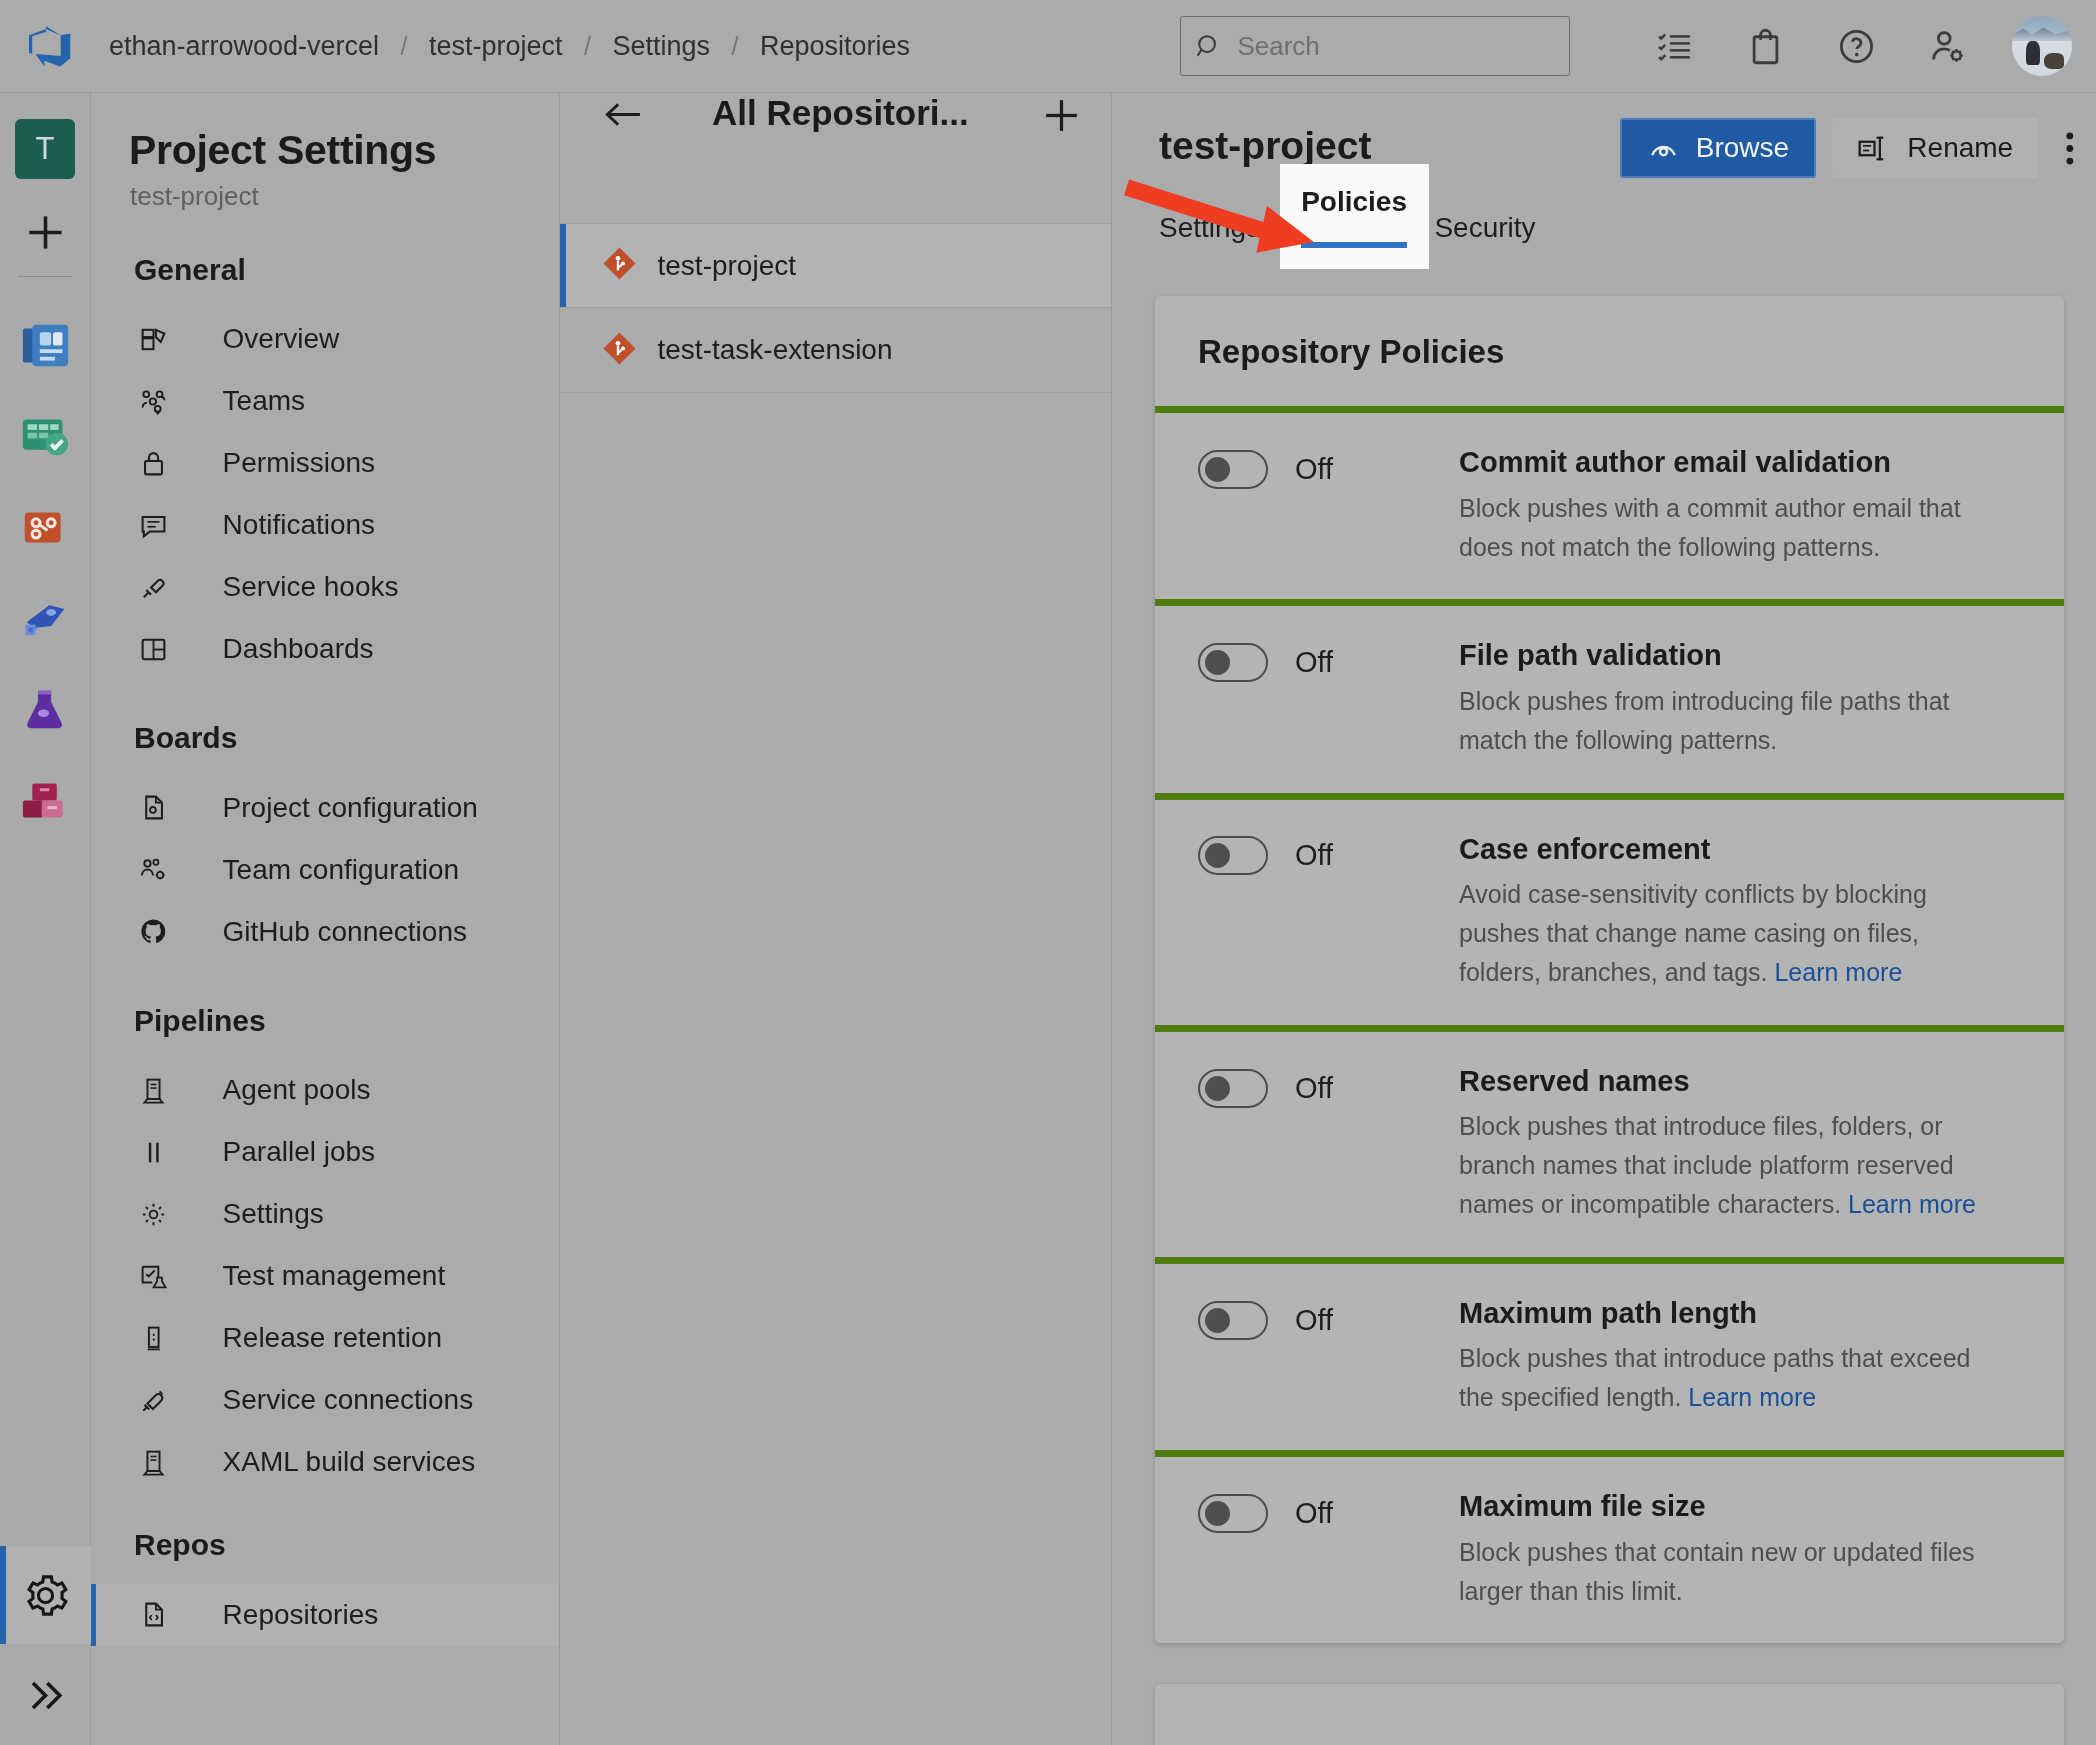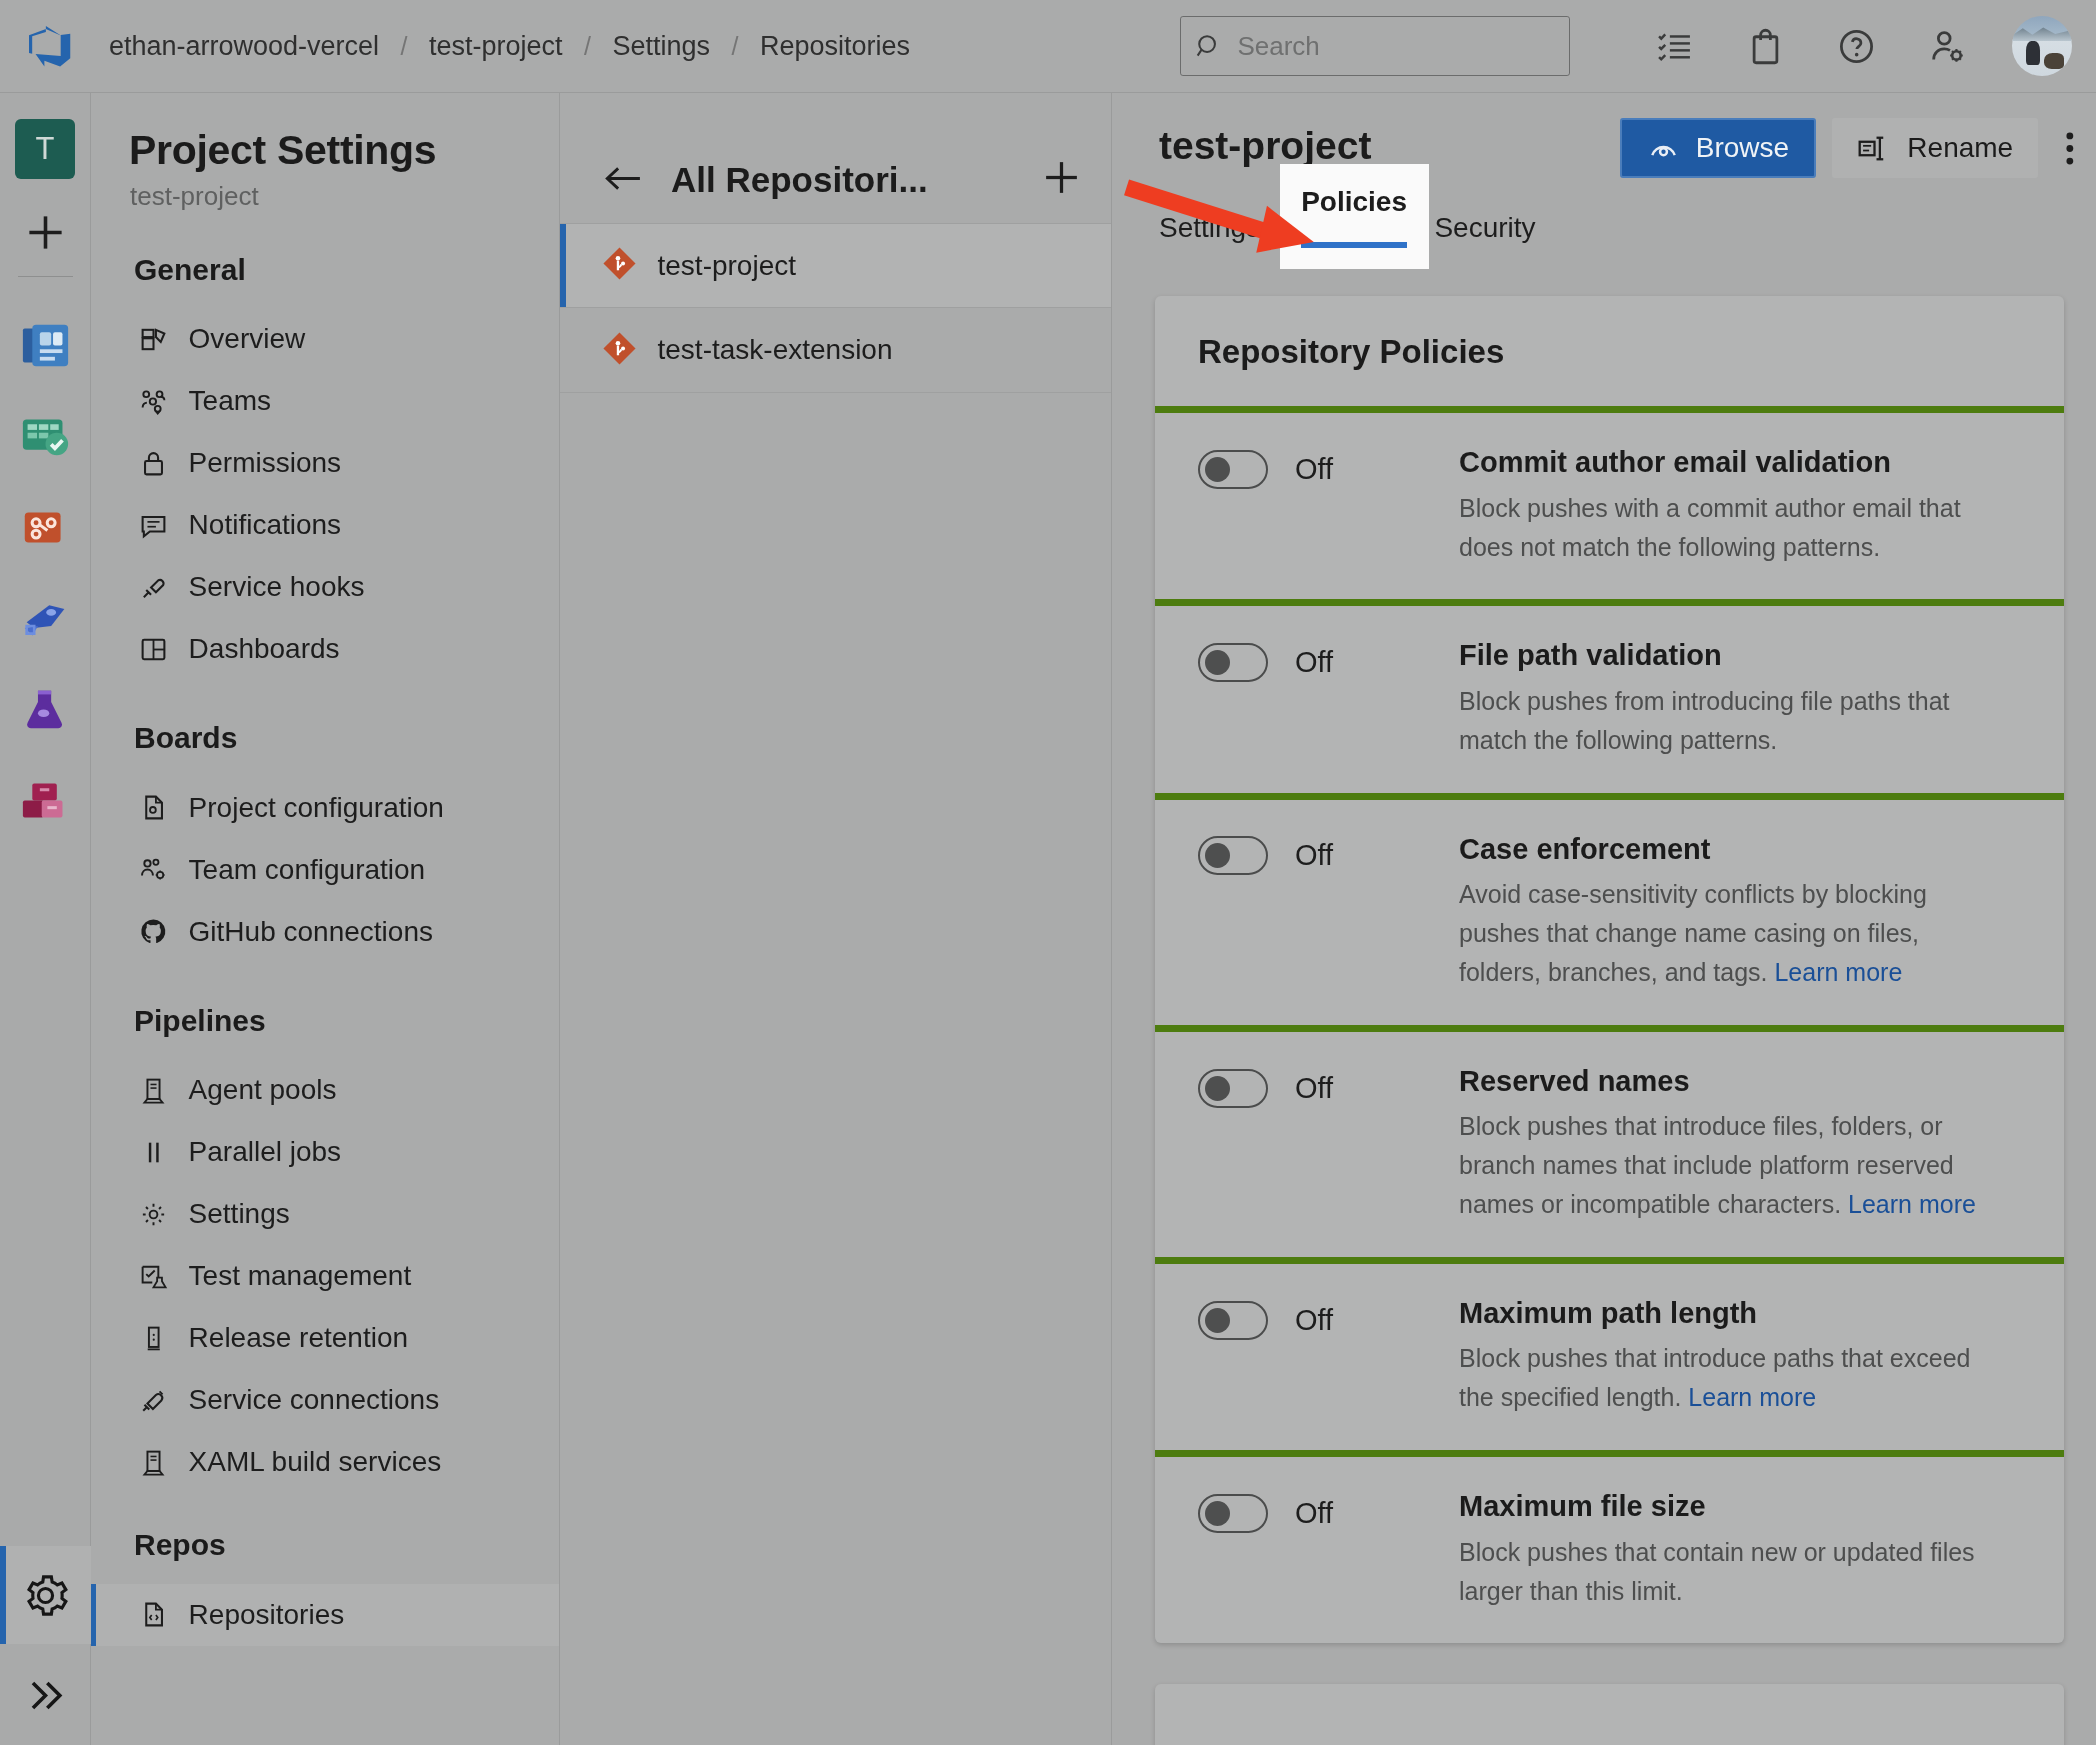--- a/index.html
+++ b/index.html
@@ -73,33 +73,33 @@
     position: absolute; top: 93px; left: 91px; width: 469px; height: 1653px;
     background: #aaabab; border-right: 1px solid #9a9b9b;
     overflow: hidden;
   }
   .sn-title { font-size: 41px; font-weight: bold; color: #1b1b1b; margin: 34px 0 0 38px; letter-spacing: -0.3px; }
   .sn-sub { font-size: 26px; color: #5f6060; margin: 6.8px 0 0 39px; }
   .sn-group { font-size: 30px; font-weight: bold; color: #1b1b1b; margin: 0 0 0 43px; }
   .sn-grp-wrap { margin-top: 41px; }
   .sn-grp-wrap.tight { margin-top: 35px; }
   .sn-item {
-    height: 62px; display: flex; align-items: center; padding-left: 44px; cursor: default;
+    height: 62px; display: flex; align-items: center; padding-left: 44px; cursor: default; gap: 34px;
   }
   .sn-item.active { background: #b0b1b1; position: relative; }
   .sn-item.active::before { content:""; position:absolute; left:0; top:0; width:4.9px; height:100%; background:#2564ad; }
   .sn-ico { width: 37px; height: 33px; display: flex; align-items: center; justify-content: center; margin-right: 16.6px; flex: 0 0 auto; }
   .sn-label { font-size: 28px; color: #1d1d1d; white-space: nowrap; }
 
   
   .repolist {
     position: absolute; top: 93px; left: 560px; width: 552px; height: 1653px;
     background: #aaabab; border-right: 1px solid #9a9b9b;
   }
-  .rl-head { display: flex; align-items: flex-end; height: 107px; padding: 0 27px 0 41px; }
+  .rl-head { display: flex; align-items: flex-start; height: 107px; padding: 0 27px 0 41px; gap: 41px; }
   .rl-back { width: 43px; height: 43px; display: flex; align-items: center; justify-content: center; }
   .rl-title { font-size: 35px; font-weight: bold; color: #1b1b1b; margin-left: 27px; white-space: nowrap; overflow: hidden; }
   .rl-add { margin-left: auto; width: 45px; height: 45px; display: flex; align-items: center; justify-content: center; }
   .rl-filter {
     margin: 13.7px 31px 0 35px; height: 51px; background: #b2b3b3; border-radius: 3.9px;
     display: flex; align-items: center; padding: 0 13.7px;
   }
   .rl-filter .ph { font-size: 25px; color: #6e6f6f; margin-left: 13.7px; }
   .rl-rows { margin-top: 23.4px; }
   .rl-row {

